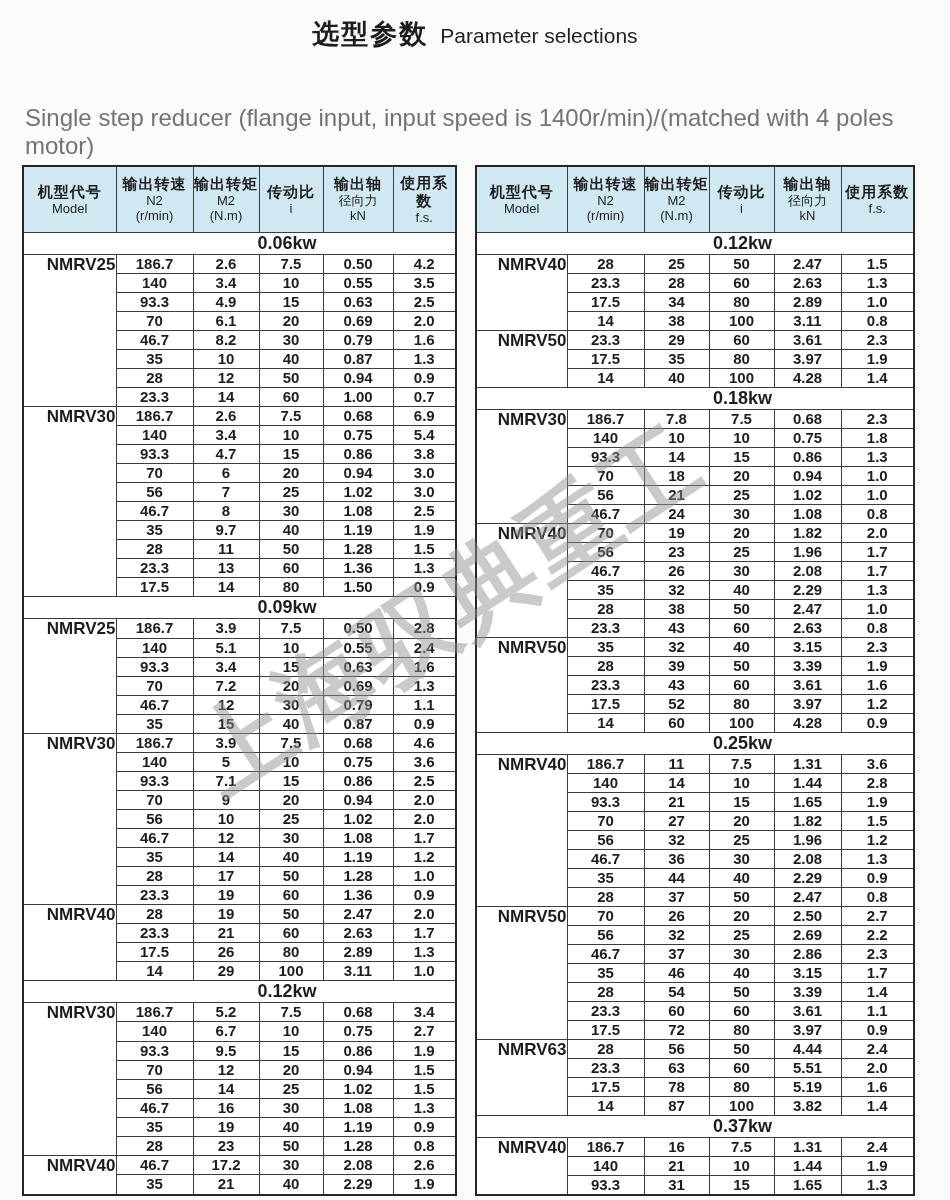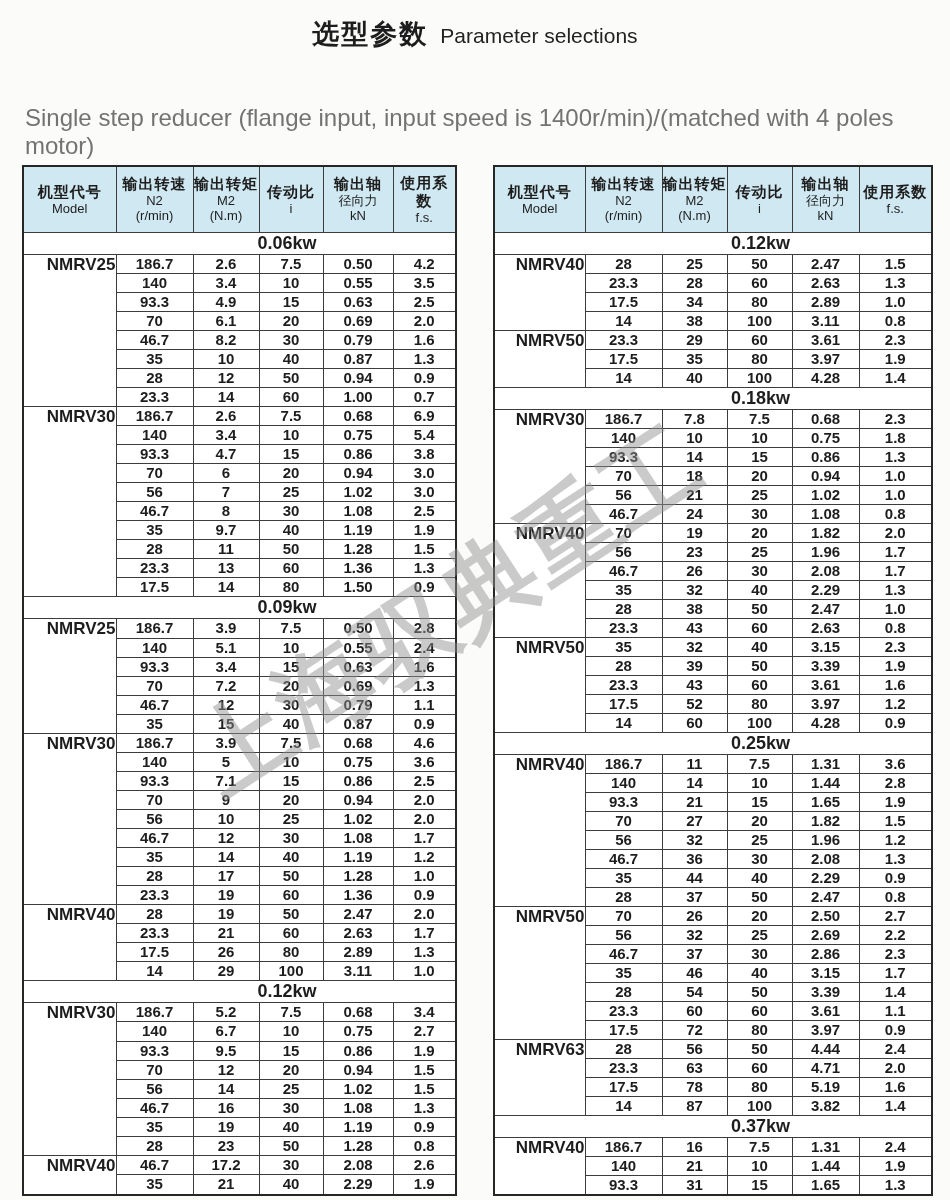--- a/index.html
+++ b/index.html
@@ -12,21 +12,21 @@
   }
   #page { position:relative; width:950px; height:1200px; overflow:hidden; background:#fbfbf9; }
 
   .title-row { position:absolute; top:16px; left:0; width:100%; text-align:center; white-space:nowrap; }
   .title-zh { font-size:27px; font-weight:700; letter-spacing:2px; }
   .title-en { font-size:21px; font-weight:400; margin-left:12px; color:#222; }
 
   .heading-zh { position:absolute; top:64px; left:25px; font-size:30px; font-weight:700; letter-spacing:0.5px; }
   .heading-en { position:absolute; top:104px; left:25px; font-size:24px; font-weight:400; color:#737373; }
 
-  .tables-wrap { position:absolute; top:165px; left:22px; display:flex; gap:36px; }
+  .tables-wrap { position:absolute; top:165px; left:22px; display:flex; gap:18px; }
 
   table.params { border-collapse:collapse; table-layout:fixed; background:#fff; border:2px solid #262626; }
   table.params th, table.params td { border:1px solid #3c3c3c; }
 
   table.params thead tr { height:66px; }
   table.params th { background:#cfe8f1; text-align:center; vertical-align:middle; padding:2px 0; }
   table.params th .h1 { display:block; font-size:15px; font-weight:700; letter-spacing:1px; line-height:18px; }
   table.params th .h2 { display:block; font-size:13px; font-weight:400; line-height:15px; }
 
   table.params td.val { height:18px; line-height:18px; text-align:center; font-size:15px; font-weight:600; padding:0; }
@@ -775,21 +775,21 @@
             <td class="val">28</td>
             <td class="val">56</td>
             <td class="val">50</td>
             <td class="val">4.44</td>
             <td class="val">2.4</td>
           </tr>
           <tr>
             <td class="val">23.3</td>
             <td class="val">63</td>
             <td class="val">60</td>
-            <td class="val">4.71</td>
+            <td class="val">5.51</td>
             <td class="val">2.0</td>
           </tr>
           <tr>
             <td class="val">17.5</td>
             <td class="val">78</td>
             <td class="val">80</td>
             <td class="val">5.19</td>
             <td class="val">1.6</td>
           </tr>
           <tr>

